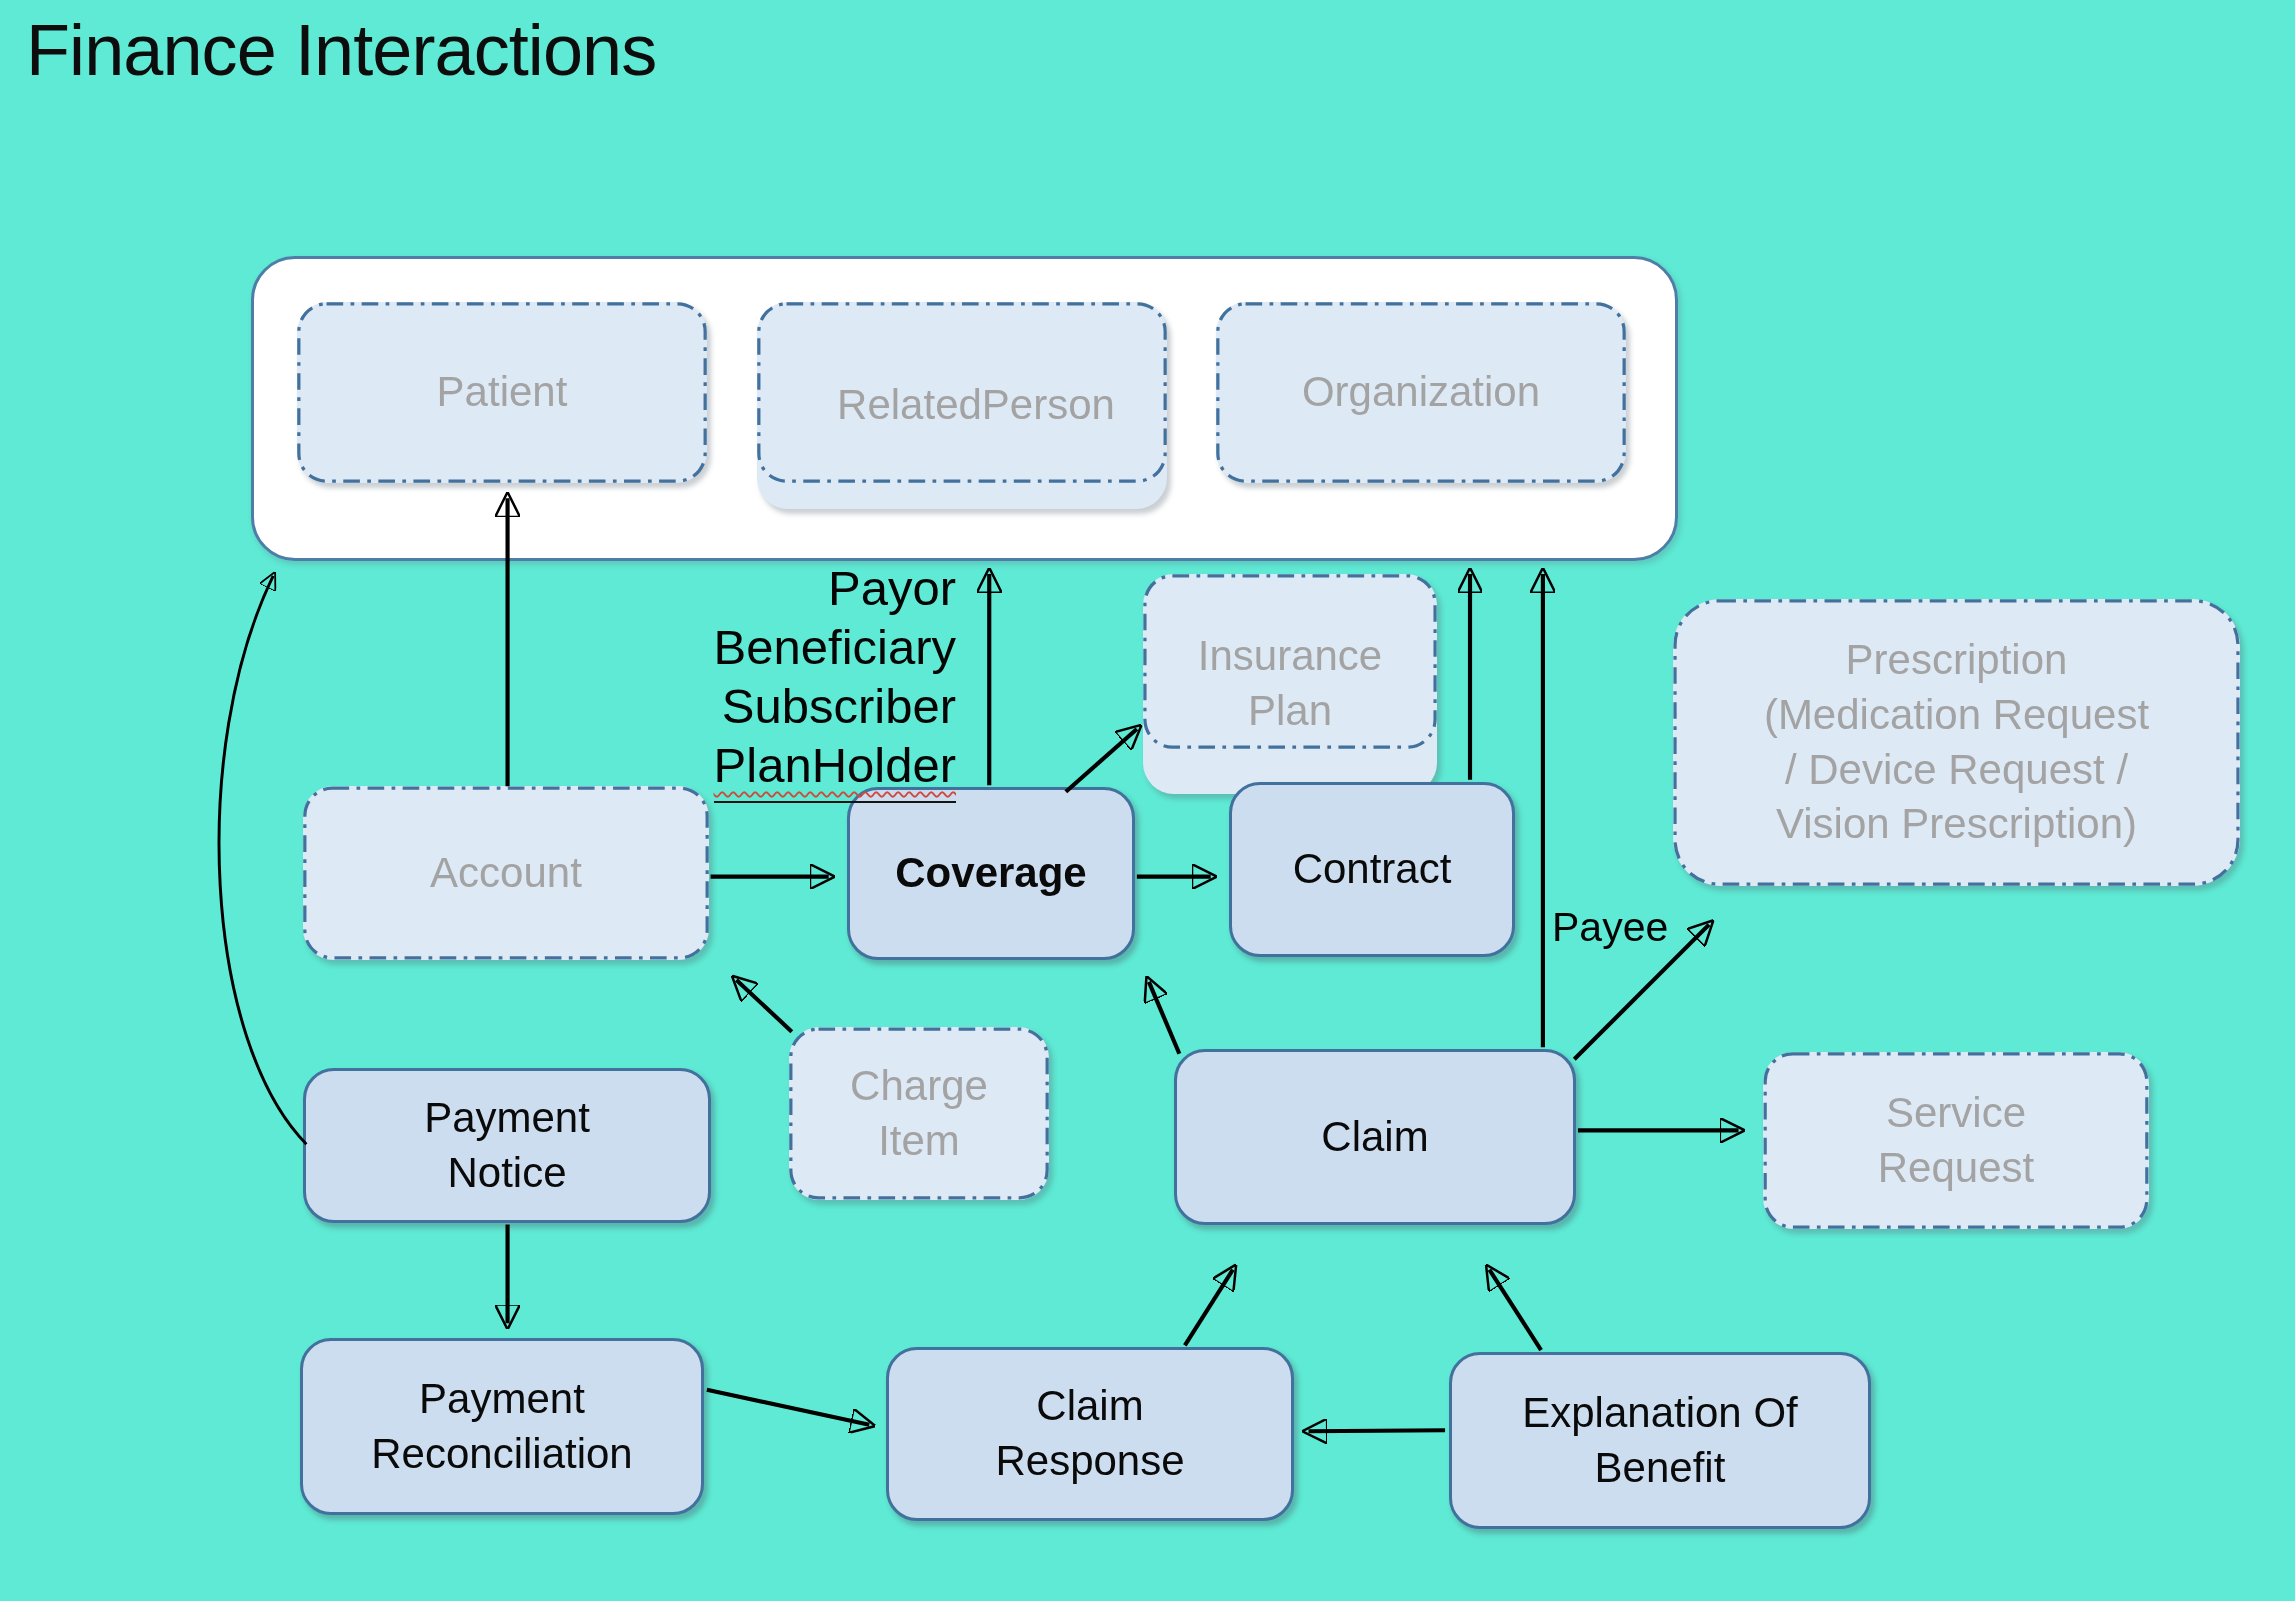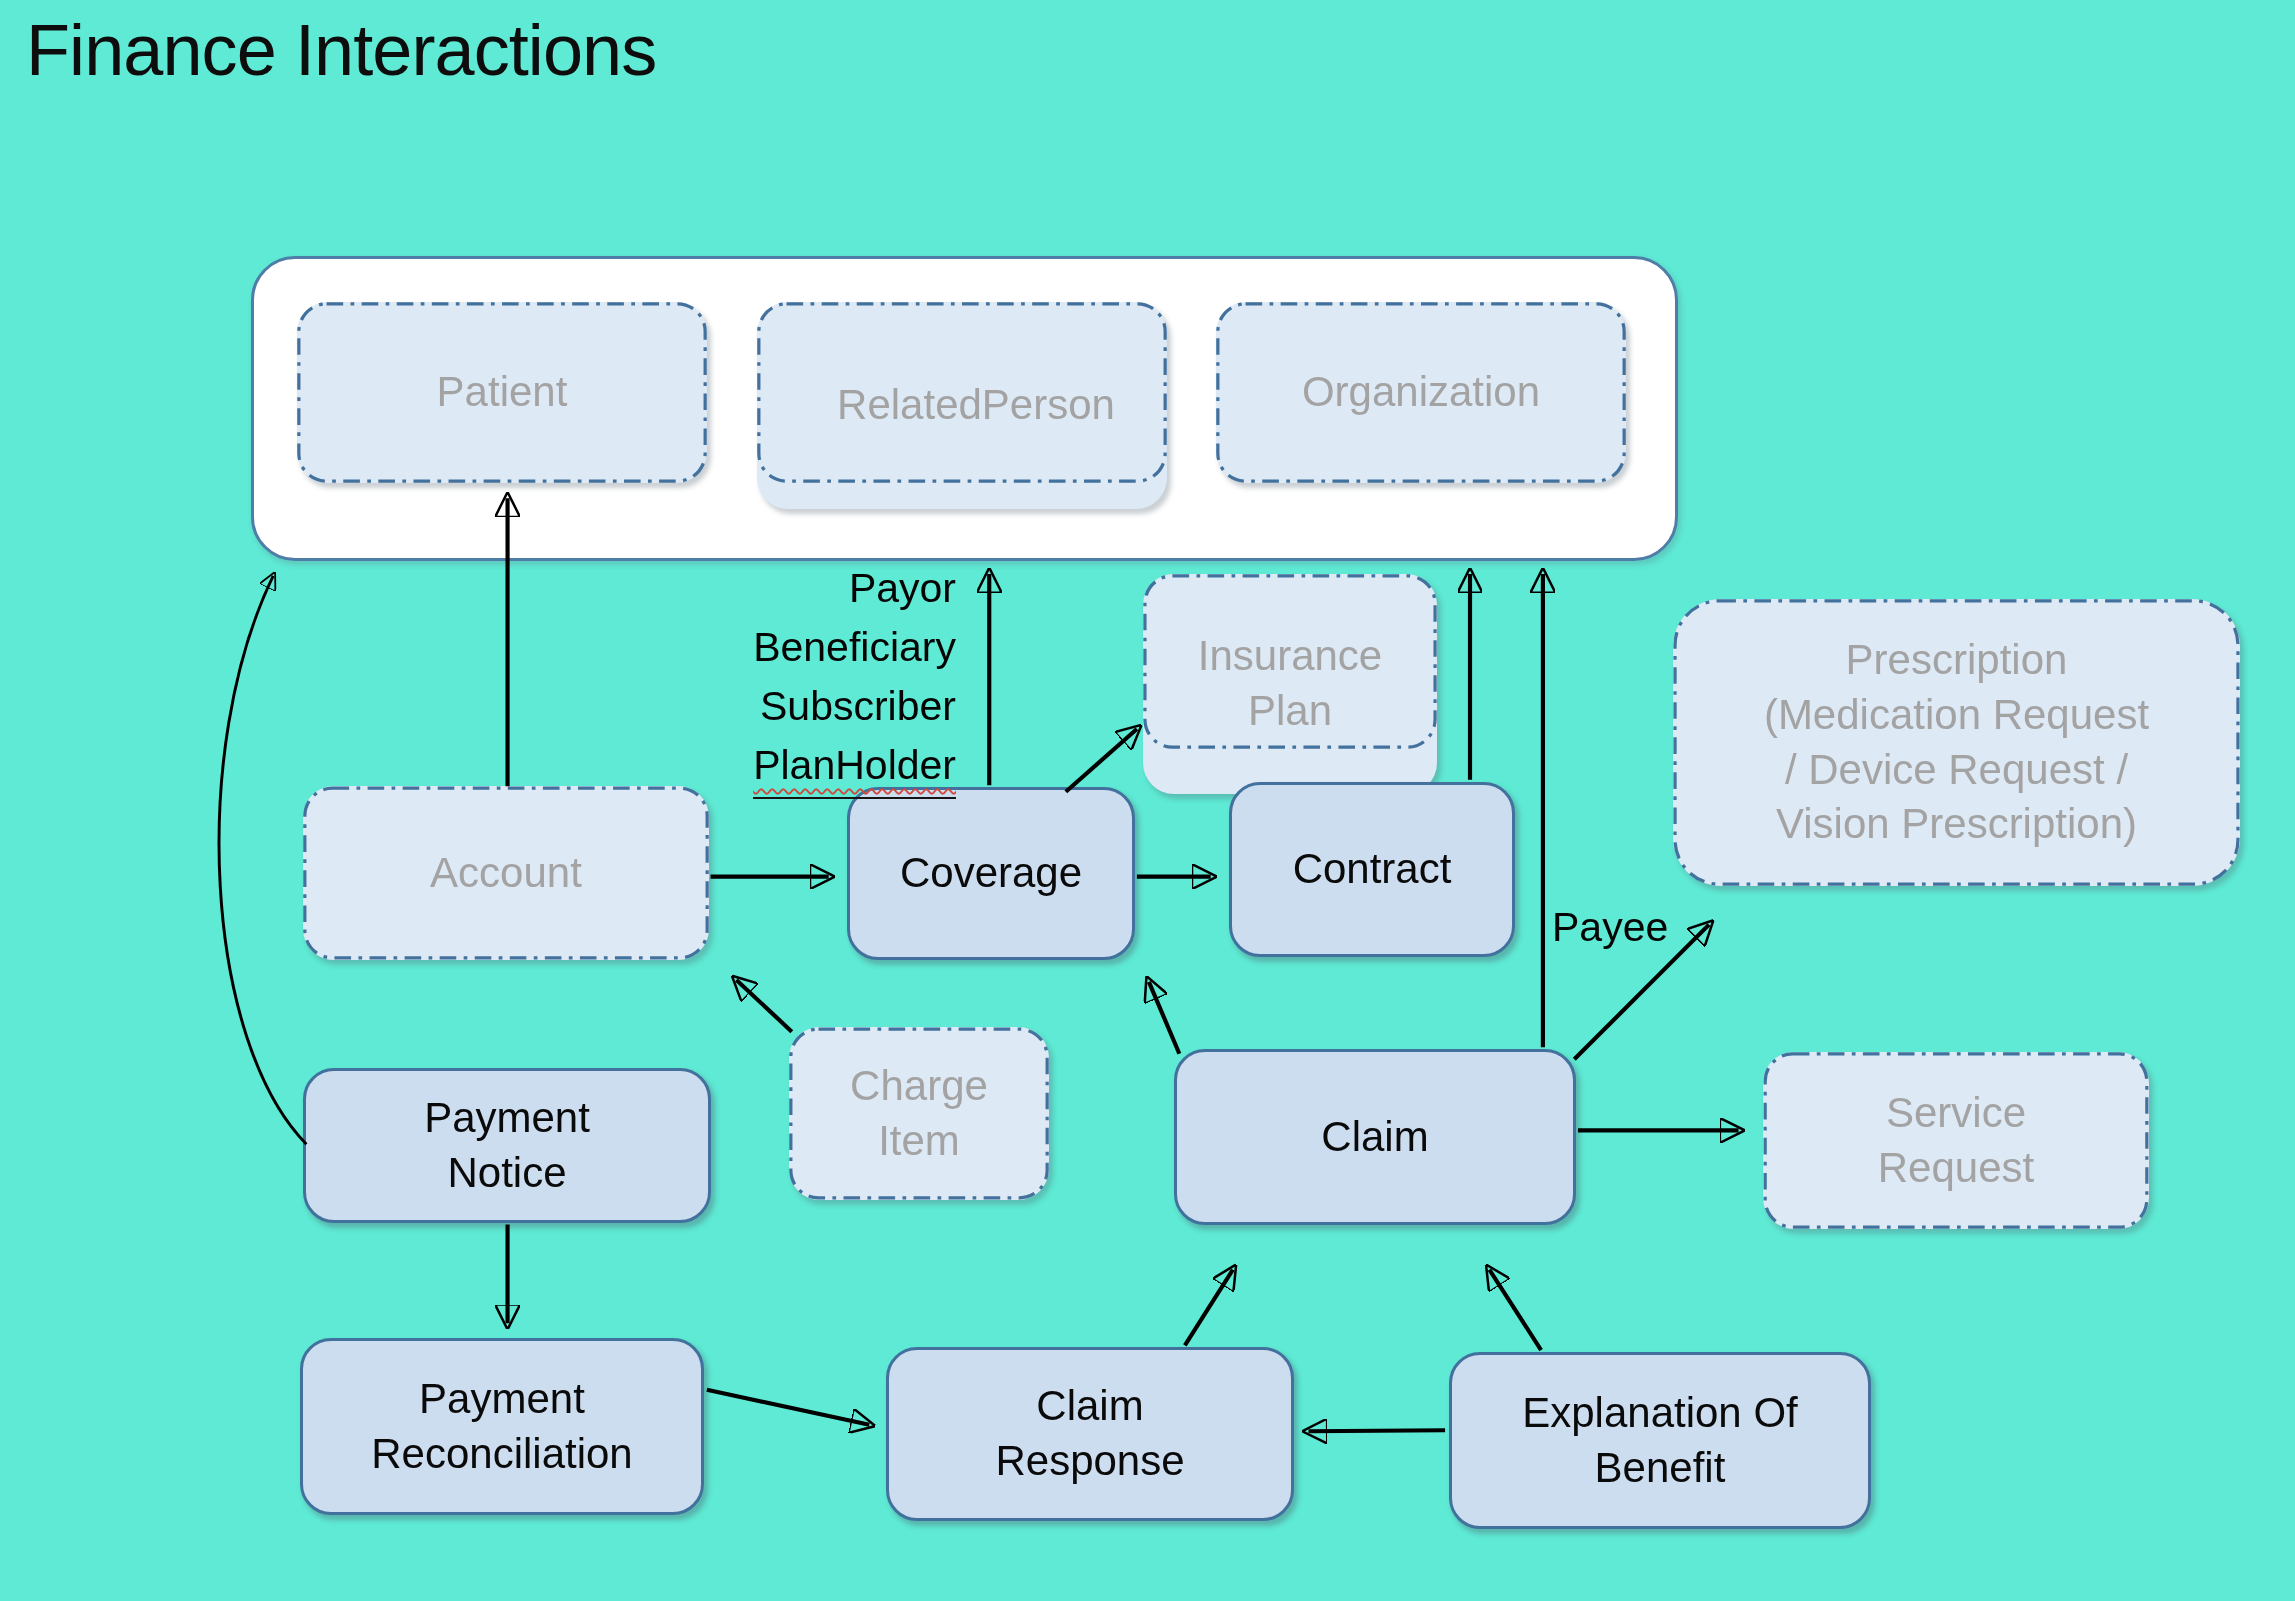--- a/index.html
+++ b/index.html
@@ -28,21 +28,21 @@
     box-shadow:3.7px 4.6px 5.5px rgba(80,95,110,0.38);
   }
   .box.dashed{
     background:#dee9f6;border:none;color:#a3a3a3;
     box-shadow:3.7px 4.6px 5.5px rgba(80,95,110,0.30);
   }
   .box.dashed svg.dash-border{position:absolute;left:0;top:0;overflow:visible;pointer-events:none;}
 
   .rel-labels{
     position:absolute;left:683px;top:559px;width:273px;
-    text-align:right;font-size:41px;line-height:59px;color:#050505;
+    text-align:right;font-size:49px;line-height:59px;color:#050505;
   }
   .planholder-wavy{text-decoration:underline wavy #cf4a3d;text-decoration-thickness:1.8px;text-underline-offset:9.2px;}
   .planholder-line{border-bottom:2.8px solid #141414;padding-bottom:9px;}
 
   .payee-label{
     position:absolute;left:1552px;top:904px;width:129px;
     font-size:41px;color:#050505;text-align:left;
   }
 
   svg.arrows{position:absolute;left:0;top:0;pointer-events:none;}
@@ -97,21 +97,21 @@
   <svg class="dash-border" width="260" height="173" viewBox="0 0 282 187">
         <rect x="2" y="2" width="278" height="183" rx="30" fill="none" stroke="#41719c" stroke-width="3.5" stroke-dasharray="18 8 4 8"></rect>
       </svg></div>
   <div class="box dashed" style="left:1763px;top:1052px;width:386px;height:177px;justify-content:center;">
     <span>Service
 Request</span>
   <svg class="dash-border" width="386" height="177" viewBox="0 0 418 192">
         <rect x="2" y="2" width="414" height="188" rx="30" fill="none" stroke="#41719c" stroke-width="3.5" stroke-dasharray="18 8 4 8"></rect>
       </svg></div>
 
-  <div class="box solid" style="left:847px;top:787px;width:288px;height:173px;">
+  <div class="box solid" style="left:847px;top:787px;width:288px;height:173px;font-weight:bold;">
     <span>Coverage</span>
   </div>
   <div class="box solid" style="left:1229px;top:782px;width:286px;height:175px;">
     <span>Contract</span>
   </div>
   <div class="box solid" style="left:1174px;top:1049px;width:402px;height:176px;">
     <span>Claim</span>
   </div>
   <div class="box solid" style="left:303px;top:1068px;width:408px;height:155px;">
     <span>Payment

